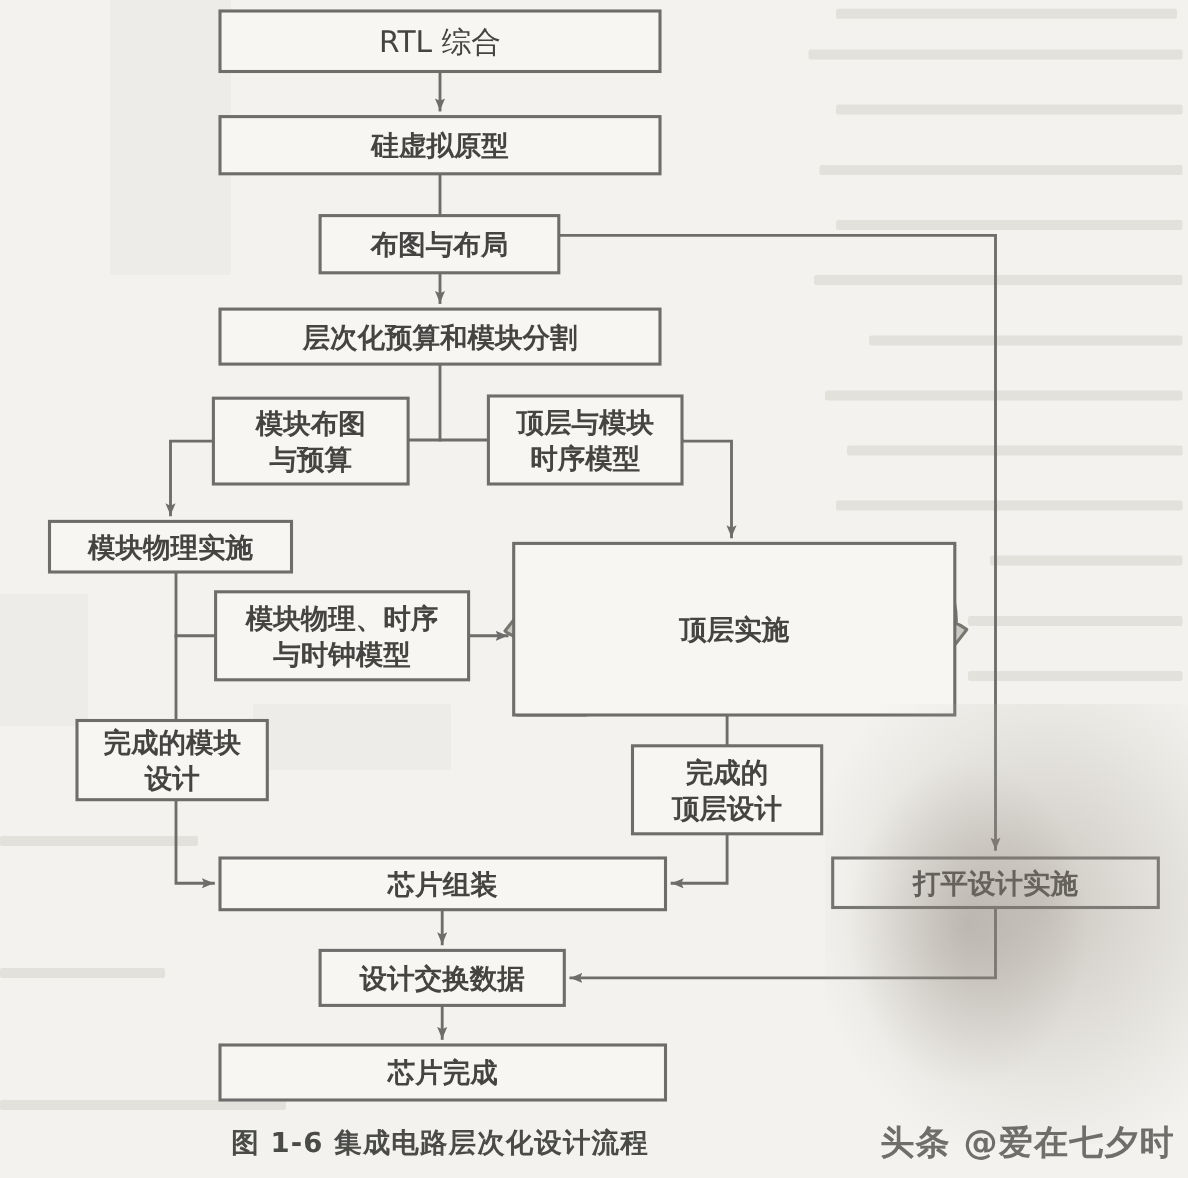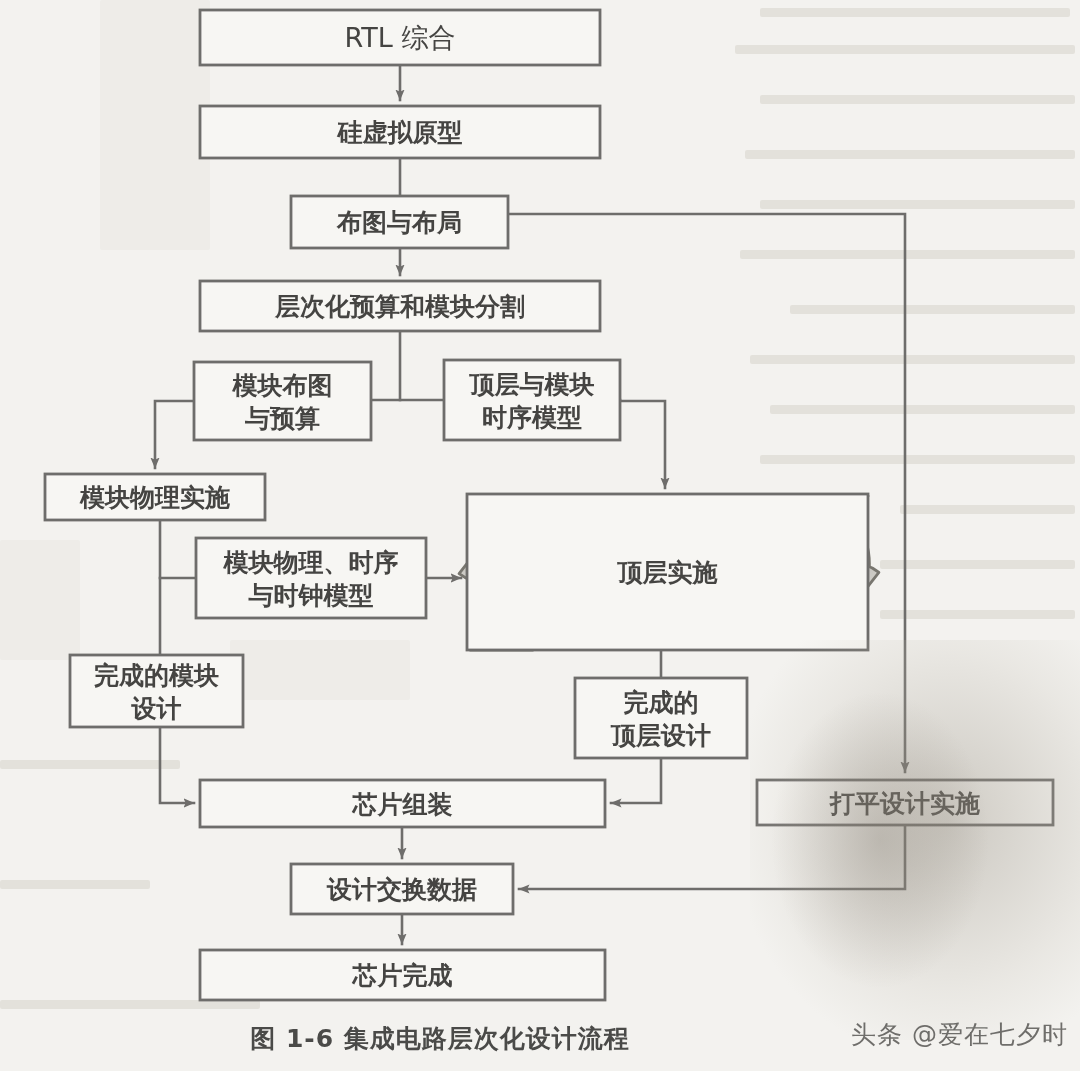--- a/index.html
+++ b/index.html
@@ -11,26 +11,26 @@
   }
   #scan{position:absolute;inset:0;}
   
   .bleed{position:absolute;background:#e9e7e2;opacity:.55;border-radius:2px;}
   .bleedline{position:absolute;background:#dedbd4;opacity:.75;height:9px;border-radius:2px;}
   #diagram{position:absolute;left:0;top:0;width:1080px;height:1071px;}
   .caption{
     position:absolute;left:0;top:1022px;width:800px;
     text-align:center;
     font-family:"DejaVu Sans","Liberation Sans",sans-serif;
-    font-size:25px;font-weight:bold;color:#4a4a48;letter-spacing:1px;margin-left:40px;
+    font-size:25px;font-weight:bold;color:#4a4a48;letter-spacing:1px;
   }
   .watermark{
     position:absolute;right:12px;top:1018px;
     font-family:"DejaVu Sans","Liberation Sans",sans-serif;
-    font-size:25px;font-weight:normal;color:#5d5c59;opacity:.88;
+    font-size:31px;font-weight:bold;color:#5d5c59;opacity:.88;
     letter-spacing:1px;white-space:nowrap;
   }
   .smudge{
     position:absolute;right:0px;top:640px;width:330px;height:400px;
     background:radial-gradient(ellipse at 60% 45%, rgba(150,143,130,.42), rgba(190,184,172,.18) 55%, rgba(243,242,239,0) 78%);
     pointer-events:none;
   }
   .smudge2{
     position:absolute;right:90px;top:690px;width:220px;height:300px;
     background:radial-gradient(ellipse at 50% 50%, rgba(120,112,100,.30), rgba(243,242,239,0) 70%);

